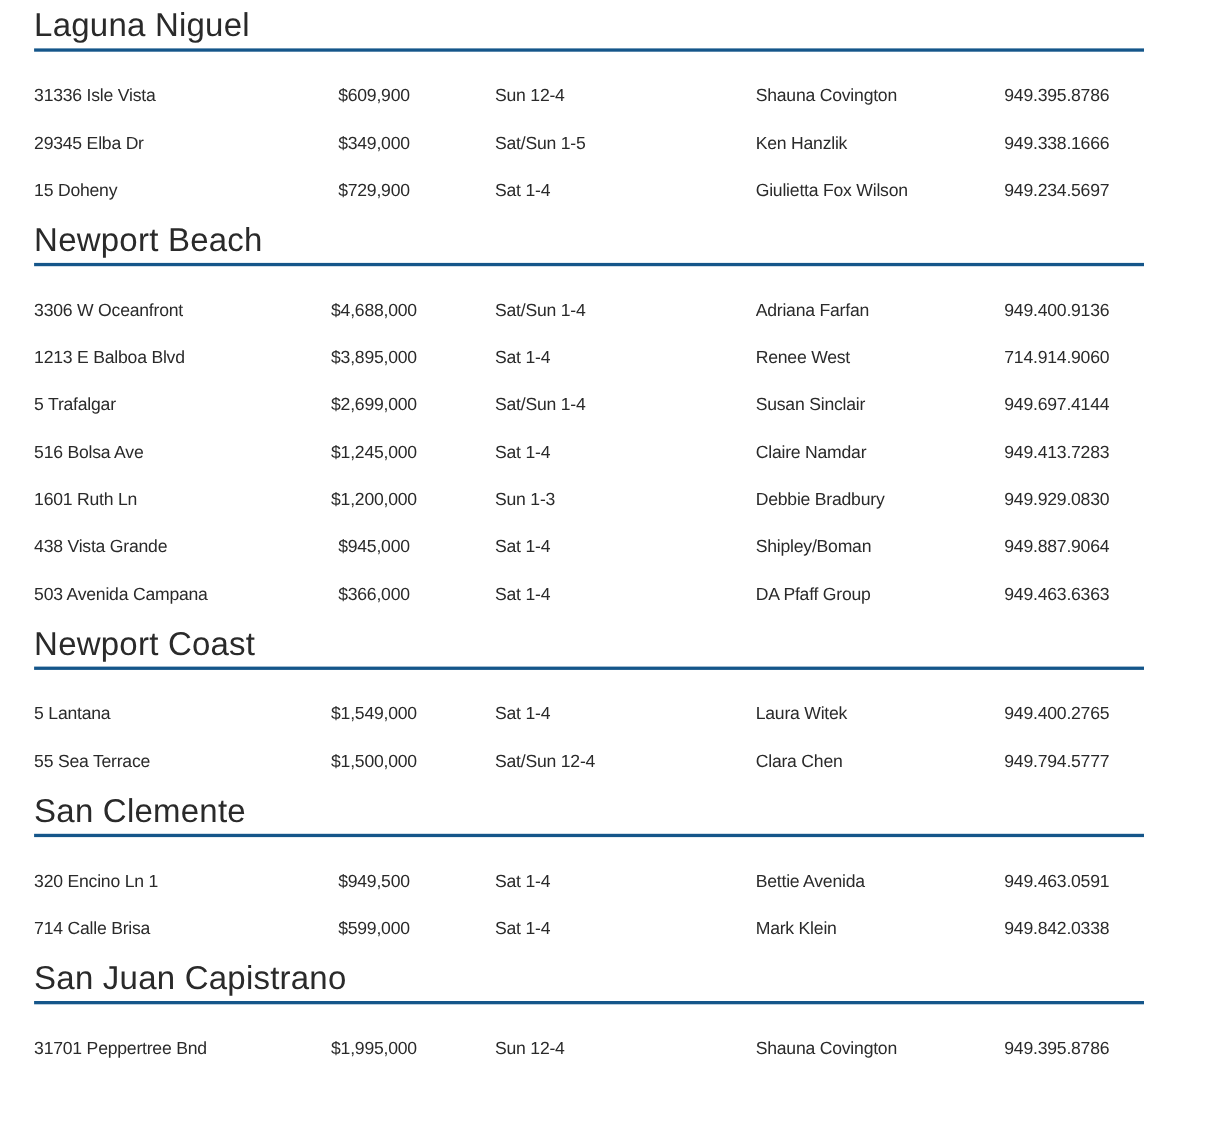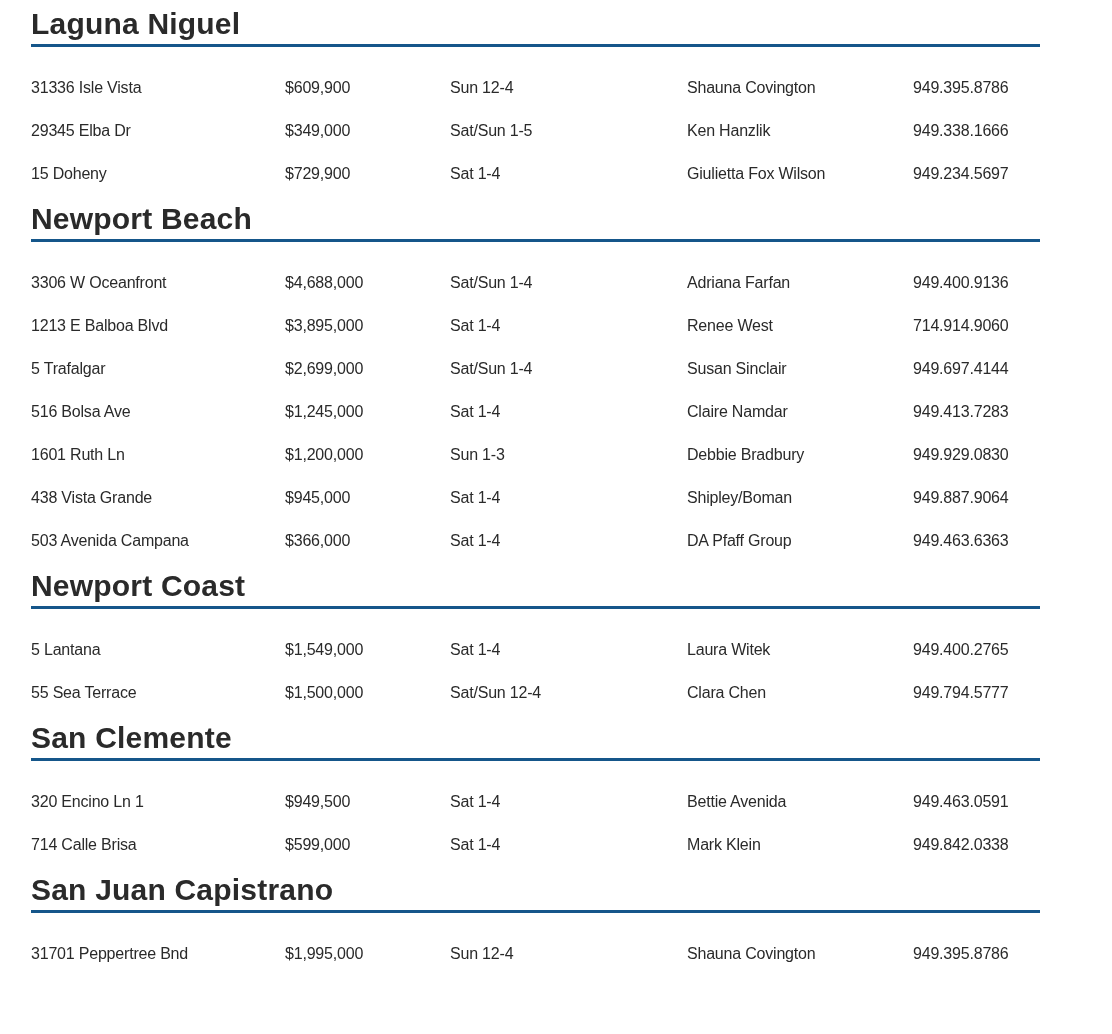--- a/index.html
+++ b/index.html
@@ -16,21 +16,21 @@
     padding: 6px 72px 0 31px;
     font-family: "Liberation Sans", "DejaVu Sans", sans-serif;
     color: var(--body-text-color, #2a2a2a);
     overflow: hidden;
   }
   .city-section { width: 1009px; }
   #sections > section:not(:first-child) { margin-top: 6px; }
   .city-heading {
     font-size: 30px;
     line-height: 36px;
-    font-weight: 700;
+    font-weight: 400;
     letter-spacing: 0.2px;
     margin: 0;
     color: var(--heading-text-color, #2a2a2a);
   }
   .heading-rule {
     margin-top: 2px;
     height: 3px;
     width: 100%;
     background: var(--divider-color, #15568a);
   }
@@ -38,21 +38,21 @@
   .listing-row {
     display: grid;
     grid-template-columns: 254px 110px 292px 226px 127px;
     align-items: center;
     height: 43px;
     font-size: 16px;
     line-height: 24px;
     letter-spacing: -0.2px;
   }
   .listing-row .col { white-space: nowrap; overflow: hidden; }
-  .listing-row .price { text-align: left; }
+  .listing-row .price { text-align: center; }
   .listing-row .time { padding-left: 55px; box-sizing: border-box; }
   .listing-row .phone { }
 </style>
 </head>
 <body>
 
 <div class="page">
   <div id="sections">
   <section class="city-section">
     <h2 class="city-heading">Laguna Niguel</h2>

